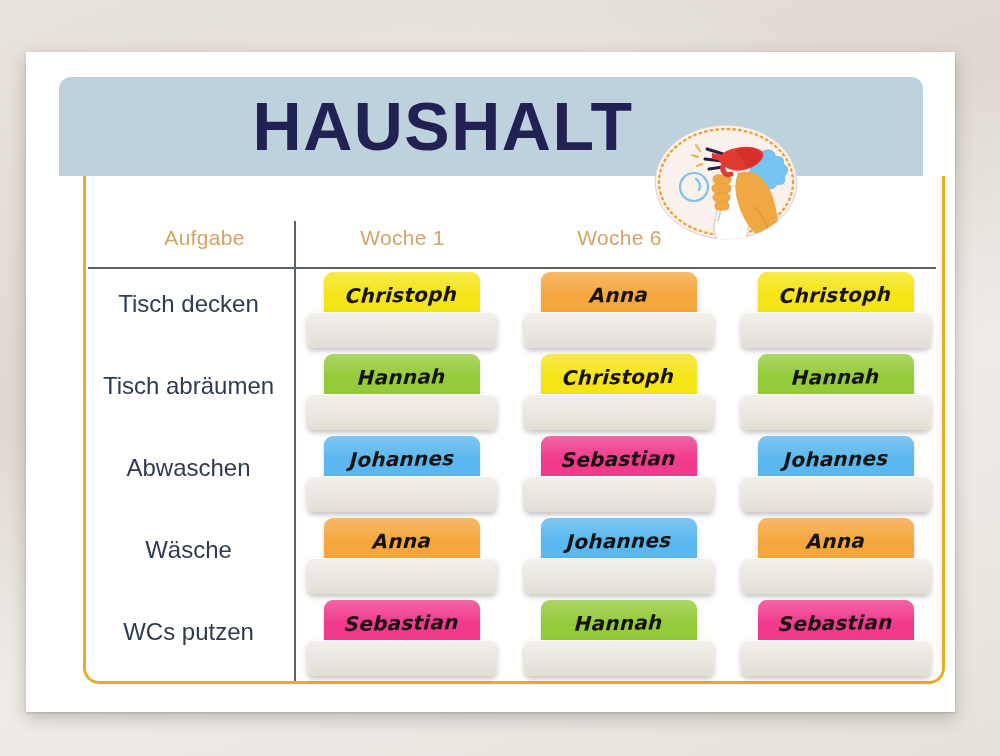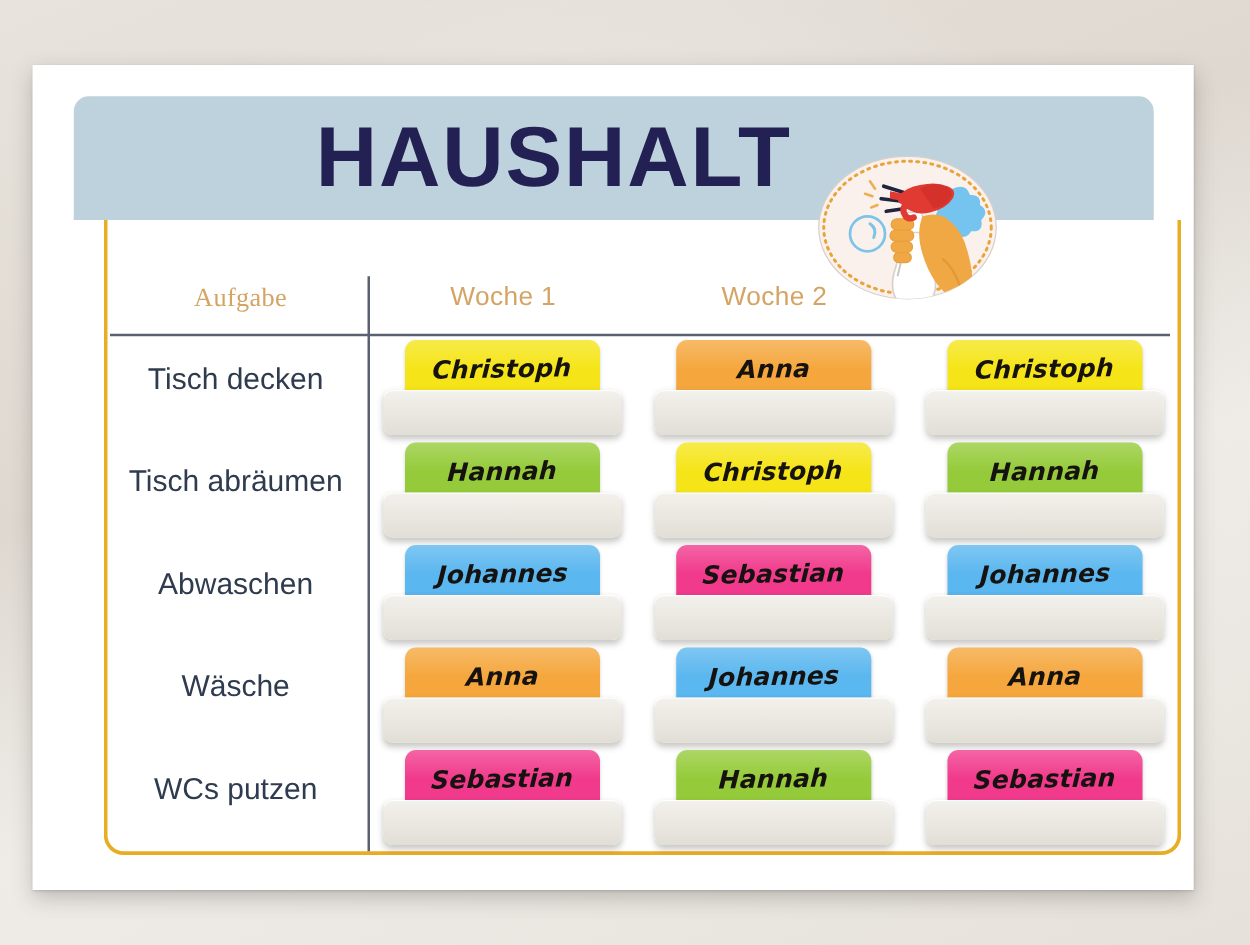--- a/index.html
+++ b/index.html
@@ -106,21 +106,21 @@
   }
   .col-head {
     position: absolute;
     top: 0;
     text-align: center;
     font-size: 21px;
     color: #d4a464;
     letter-spacing: .3px;
     white-space: nowrap;
   }
-  .col-head.c0 { left: 4px;   width: 211px; font-family: Liberation Serif, serif; }
+  .col-head.c0 { left: 16px;   width: 211px; }
   .col-head.c1 { left: 211px; width: 217px; }
   .col-head.c2 { left: 428px; width: 217px; }
   .col-head.c3 { left: 645px; width: 217px; }
 
   
   .hrule {
     position: absolute;
     left: 5px;
     top: 91px;
     width: 848px;
@@ -288,21 +288,21 @@
     </svg>
   </div>
 
   <div class="frame"></div>
 
   <div class="table">
 
     <div class="col-head-row">
       <div class="col-head c0">Aufgabe</div>
       <div class="col-head c1">Woche 1</div>
-      <div class="col-head c2">Woche 2</div>
+      <div class="col-head c2">Woche 6</div>
     </div>
 
     <div class="hrule"></div>
     <div class="vrule"></div>
 
     <div class="tasks">
       <div class="task-cell" style="top:12px">Tisch decken</div>
       <div class="task-cell" style="top:176px">Abwaschen</div>
       <div class="task-cell" style="top:94px">Tisch abräumen</div>
       <div class="task-cell" style="top:340px">WCs putzen</div>

